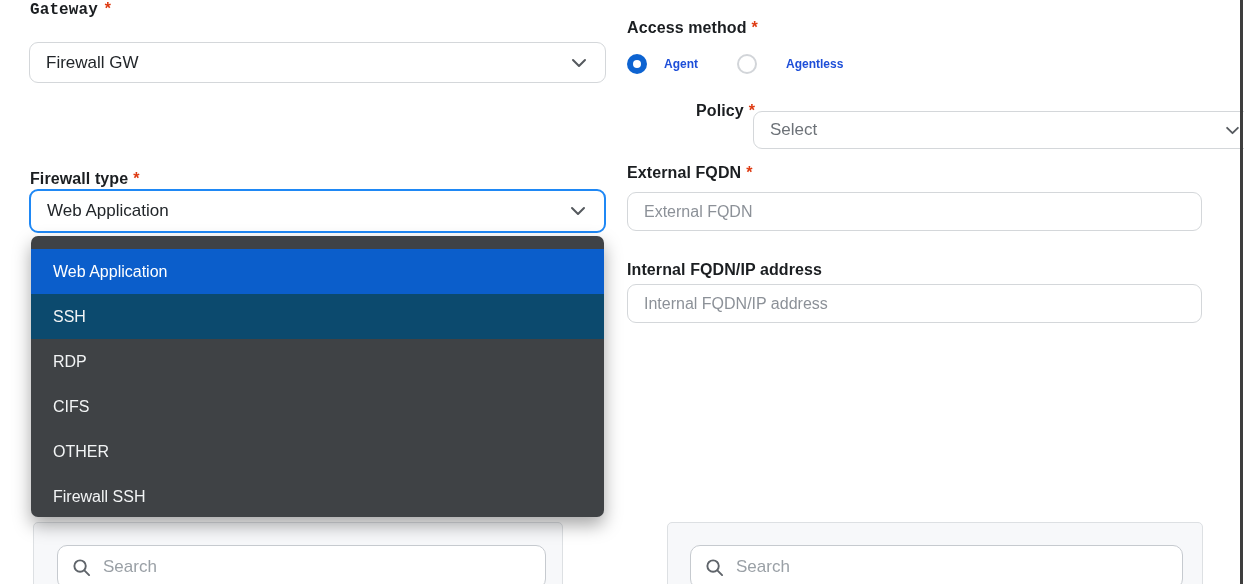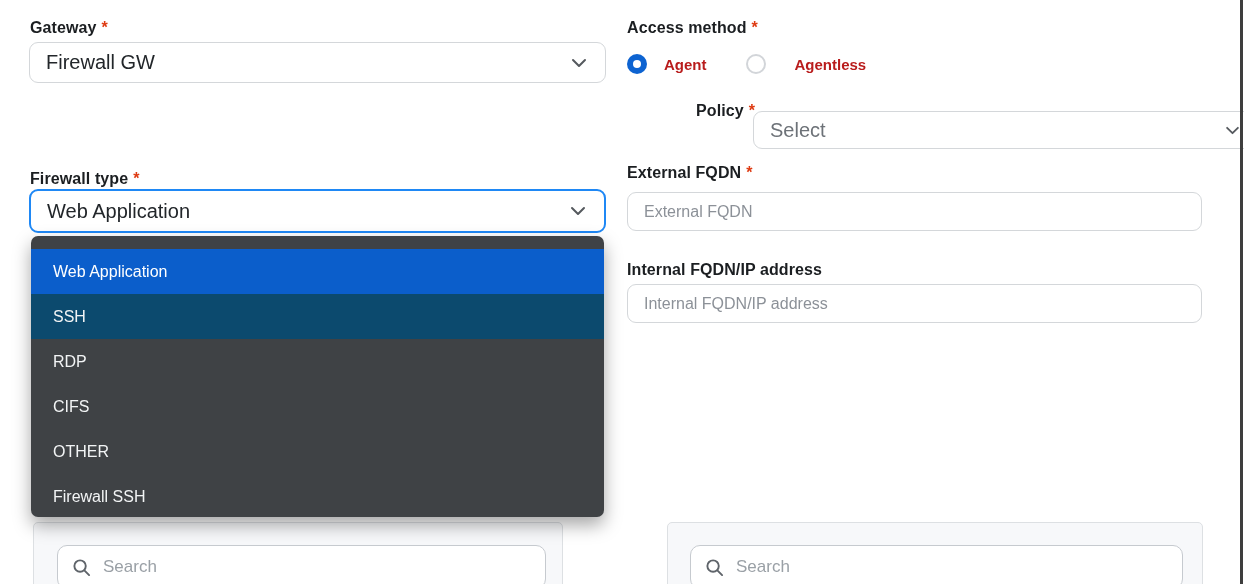--- a/index.html
+++ b/index.html
@@ -32,21 +32,21 @@
   .select-box {
     background: #ffffff;
     border: 1px solid #d4d7da;
     border-radius: 9px;
     display: flex;
     align-items: center;
     cursor: pointer;
   }
   .select-box.focused { border: 2px solid #1f88f5; }
   .select-value {
-    font-size: 20px;
+    font-size: 17px;
     font-weight: 500;
     color: #22262a;
     padding-left: 16px;
     flex: 1;
     white-space: nowrap;
     overflow: hidden;
   }
   .select-value.placeholder { color: #6d7278; font-weight: 400; }
   .chevron { margin-right: 18px; flex: none; display: flex; align-items: center; }
 
@@ -76,23 +76,23 @@
   .radio.checked { background: #0d63d1; }
   .radio.checked::after {
     content: '';
     position: absolute;
     inset: 6px;
     background: #ffffff;
     border-radius: 50%;
   }
   .radio.unchecked { background: #ffffff; border: 2px solid #d2d5d9; }
   .radio-label {
-    font-size: 15px;
+    font-size: 12px;
     font-weight: 600;
-    color: #b91c1c;
+    color: #1d4ed8;
     cursor: pointer;
   }
 
   
   .dropdown-menu {
     background: #3f4245;
     border-radius: 7px;
     box-shadow: 0 8px 18px rgba(0,0,0,0.35);
     padding-top: 13px;
     overflow: hidden;
@@ -149,21 +149,21 @@
     right: 1px; top: 0;
     width: 3px; height: 584px;
     background: #3e3e3e;
   }
 </style>
 </head>
 <body>
 
 <div class="screen">
 
-  <div class="abs field-label" style="left:30px; top:19px;">
+  <div class="abs field-label" style="left:30px; top:1px;font-family:Liberation Mono, monospace;">
     <span>Gateway</span><span class="req">*</span>
   </div>
   <div class="abs select-box" style="left:29px; top:42px; width:577px; height:41px;">
     <div class="select-value">Firewall GW</div>
     <div class="chevron">
       <svg width="16" height="10" viewBox="0 0 16 10">
           <path d="M2 2 L8 8 L14 2" fill="none" stroke="#55595e" stroke-width="2" stroke-linecap="round" stroke-linejoin="round"></path>
         </svg>
     </div>
   </div>

